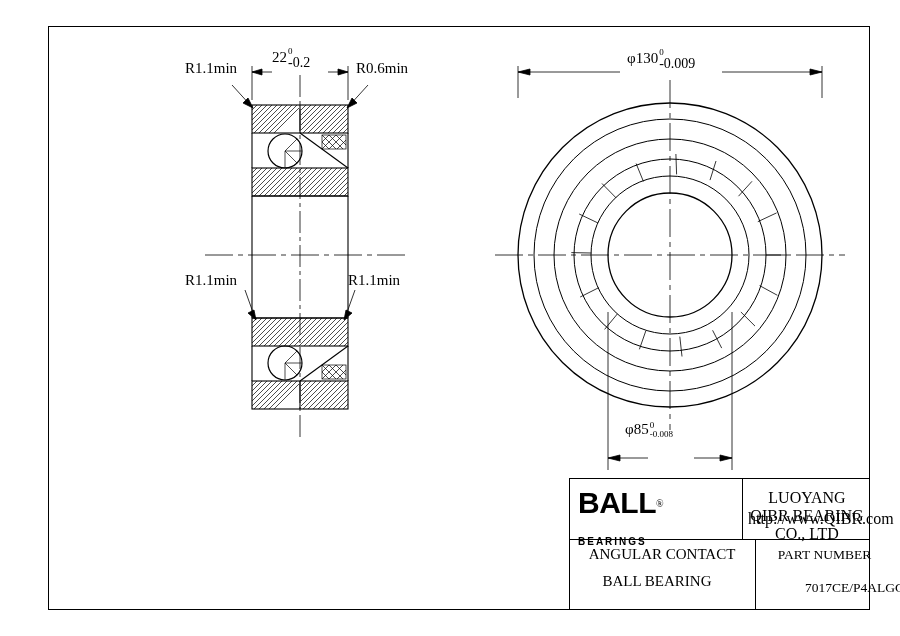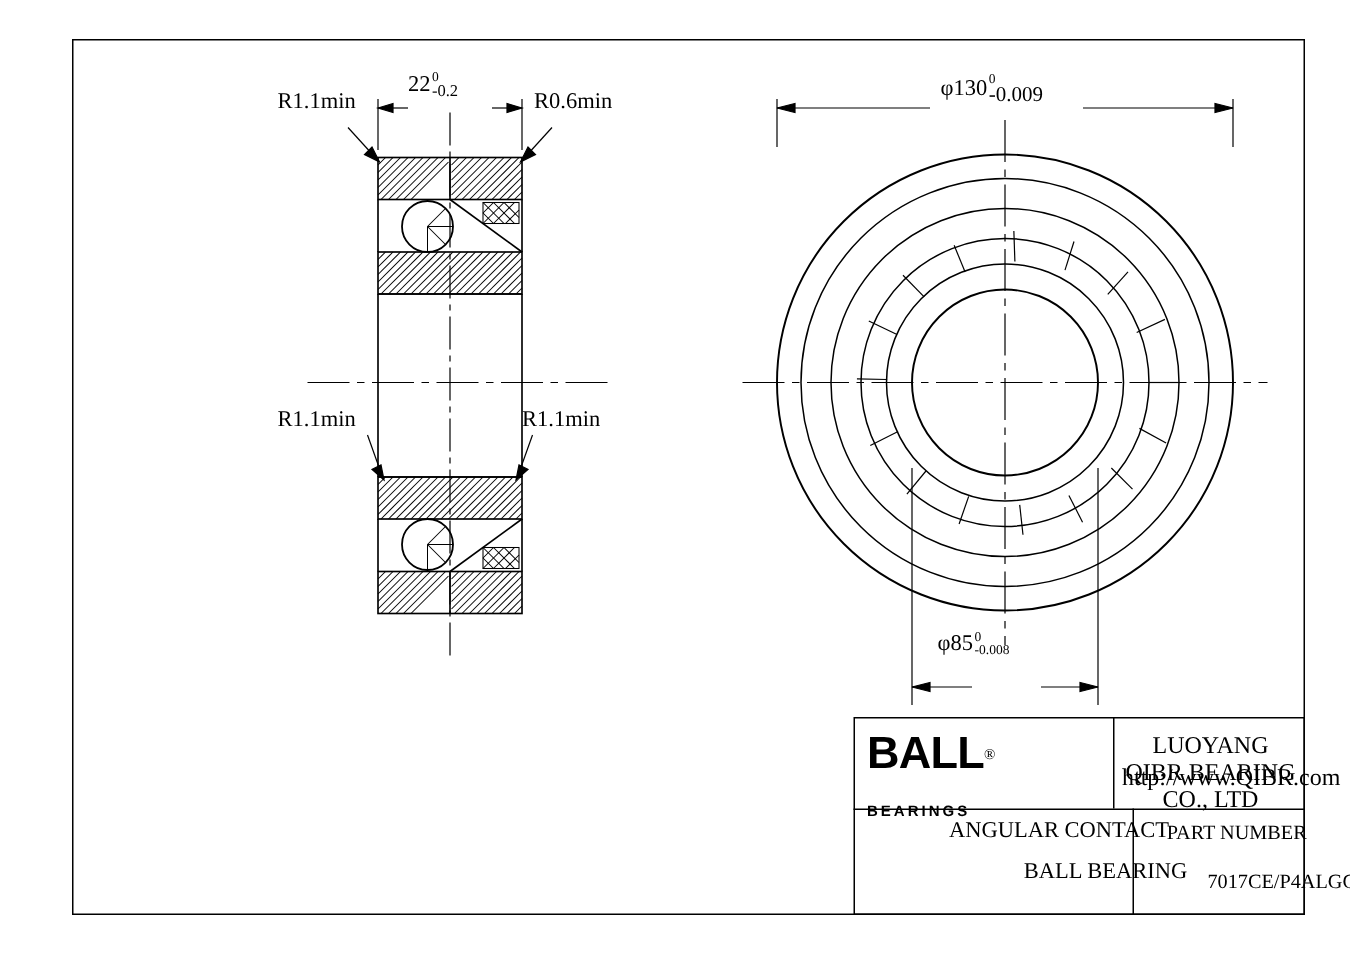--- a/index.html
+++ b/index.html
@@ -15,21 +15,21 @@
   .tb{position:absolute;box-sizing:border-box;}
   #tb-outer{left:569px;top:478px;width:301px;height:132px;border:1.6px solid #000;}
   #tb-hline{left:569px;top:539px;width:301px;height:0;border-top:1.6px solid #000;}
   #tb-vline-top{left:742px;top:478px;width:0;height:61px;border-left:1.6px solid #000;}
   #tb-vline-bot{left:755px;top:539px;width:0;height:71px;border-left:1.6px solid #000;}
   #logo{position:absolute;left:578px;top:486px;width:160px;height:46px;}
   .logo-q{font-family:"Liberation Sans",sans-serif;font-weight:bold;font-size:30px;letter-spacing:-0.5px;}
   .logo-reg{font-size:10px;vertical-align:super;}
   .logo-sub{font-family:"Liberation Sans",sans-serif;font-size:10px;letter-spacing:2px;font-weight:bold;}
   .co{position:absolute;text-align:center;font-size:16px;font-family:"Liberation Serif",serif;}
-  .bigtxt{position:absolute;text-align:center;font-size:15px;font-family:"Liberation Serif",serif;padding-left:44px;}
+  .bigtxt{position:absolute;text-align:center;font-size:15px;font-family:"Liberation Serif",serif;}
   .pn{position:absolute;text-align:center;font-size:13.5px;font-family:"Liberation Serif",serif;padding-left:12px;}
 </style>
 </head>
 <body>
 
 <div id="sheet">
 
   <div class="frame"></div>
 
   <svg viewBox="0 0 900 636">
@@ -297,21 +297,21 @@
   </svg>
 
   <div class="lbl dim" style="left:185px;top:60px;">R1.1min</div>
   <div class="lbl dim" style="left:356px;top:60px;">R0.6min</div>
   <div class="lbl dim" style="left:185px;top:272px;">R1.1min</div>
   <div class="lbl dim" style="left:348px;top:272px;">R1.1min</div>
 
   <div class="lbl" style="left:272px;top:47px;">
     <span class="dim">22</span><span style="display:inline-block;vertical-align:middle;line-height:1.0;margin-left:1px;">
       <span class="sup" style="display:block;font-size:9px;">0</span>
-      <span class="sub" style="display:block;font-size:11px;">-0.2</span>
+      <span class="sub" style="display:block;font-size:14px;">-0.2</span>
     </span>
   </div>
 
   <div class="lbl" style="left:627px;top:48px;">
     <span class="dim">φ</span><span class="dim">130</span><span style="display:inline-block;vertical-align:middle;line-height:1.0;margin-left:1px;">
       <span class="sup" style="display:block;font-size:9px;">0</span>
       <span class="sub" style="display:block;font-size:14px;">-0.009</span>
     </span>
   </div>
 
@@ -331,18 +331,18 @@
     <div style="position:relative;">
       <span class="logo-q">BALL</span><span class="logo-reg">®</span>
     </div>
     <div class="logo-sub" style="margin-top:16px;">BEARINGS</div>
   </div>
 
   <div class="co" style="left:748px;top:489px;width:118px;">LUOYANG QIBR BEARING CO., LTD</div>
   <div class="co" style="left:748px;top:510px;width:118px;">http://www.QIBR.com</div>
 
   <div class="bigtxt" style="left:569px;top:546px;width:186px;">ANGULAR CONTACT</div>
-  <div class="bigtxt" style="left:600px;top:573px;width:186px;">BALL BEARING</div>
+  <div class="bigtxt" style="left:564px;top:573px;width:186px;">BALL BEARING</div>
 
   <div class="pn" style="left:755px;top:547px;width:115px;">PART  NUMBER</div>
   <div class="pn" style="left:755px;top:580px;width:137px;text-align:right;">7017CE/P4ALGC</div>
 
 </div>
 
 </body></html>

